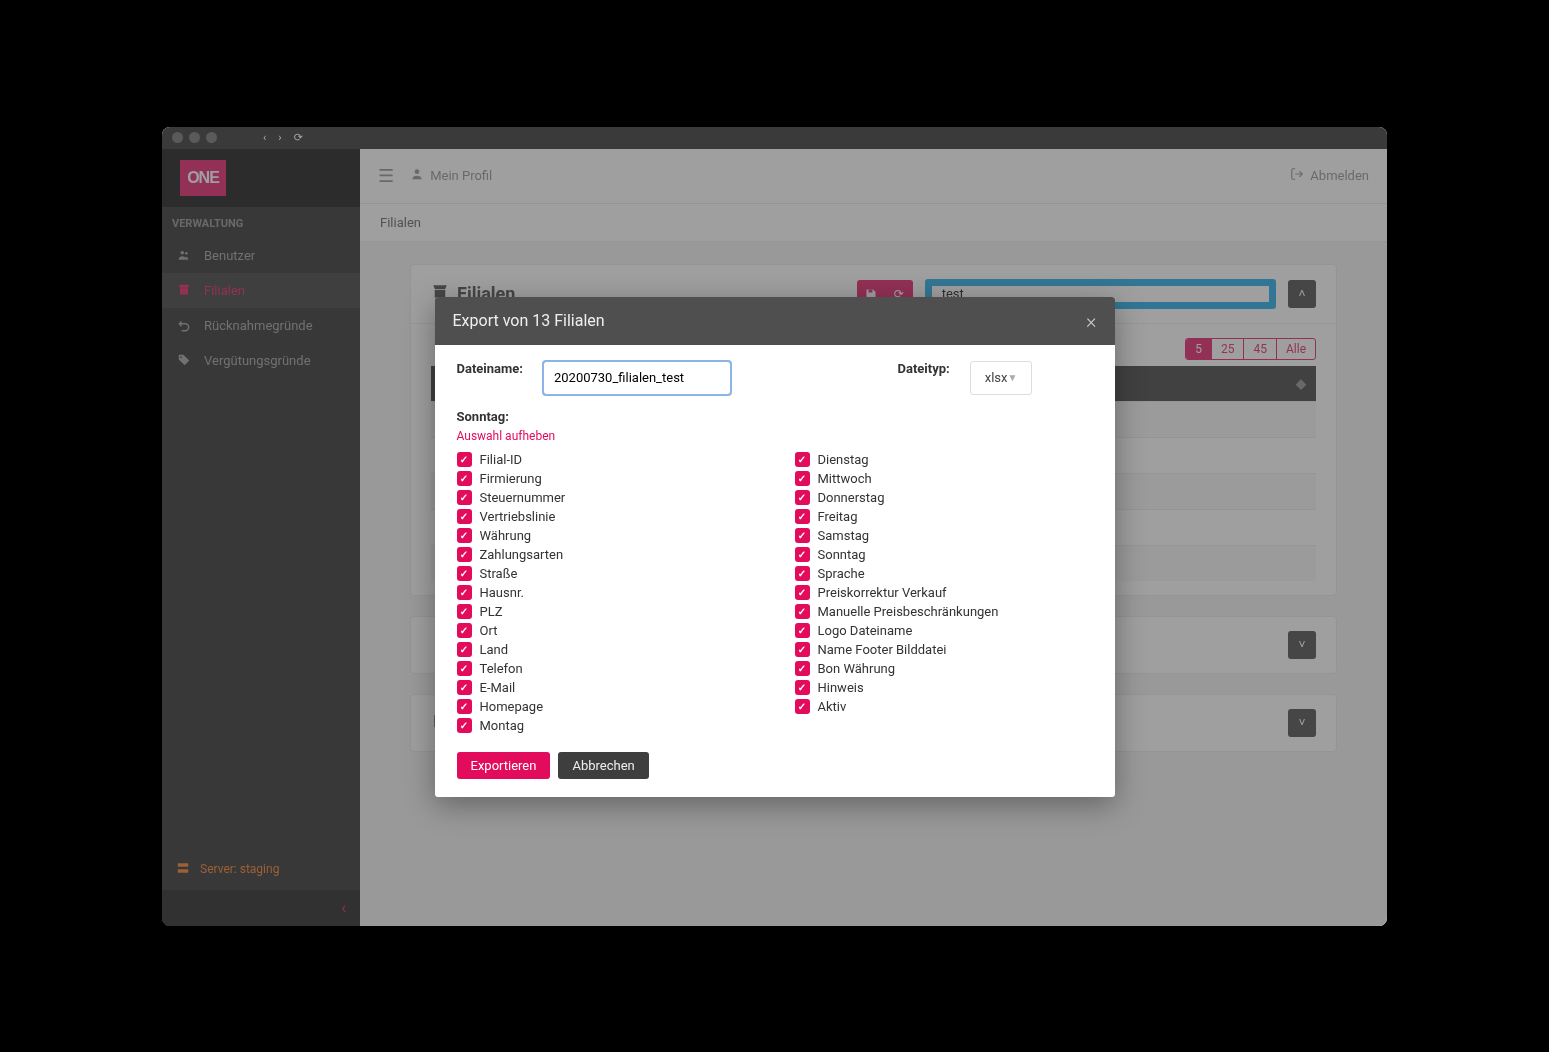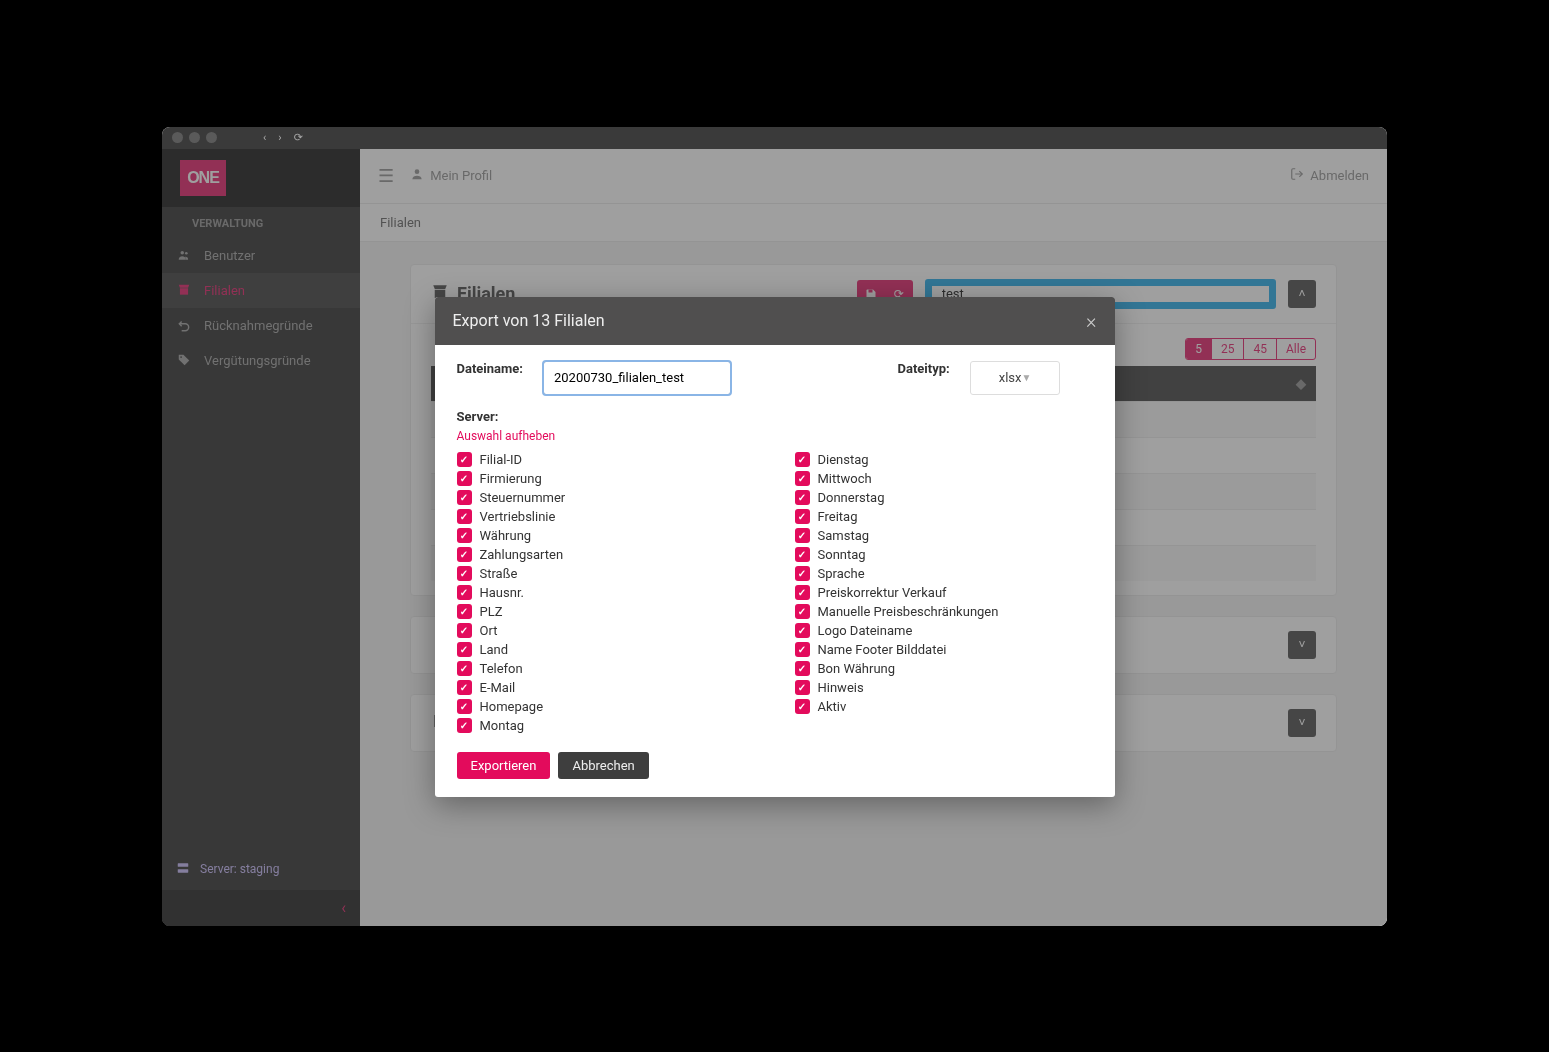--- a/index.html
+++ b/index.html
@@ -63,38 +63,38 @@
     align-items: center;
     padding-left: 18px;
   }
   .logo {
     width: 46px; height: 36px; background: var(--pink);
     display: flex; align-items: center; justify-content: center;
     color: #fff; font-weight: 900; font-size: 16px; letter-spacing: -1px;
     font-family: Impact, sans-serif;
   }
   .sb-section {
-    padding: 10px 30px 8px;
+    padding: 10px 10px 8px;
     font-size: 11px;
     font-weight: 700;
     color: #888;
   }
   .sb-item {
     display: flex; align-items: center; gap: 12px;
     padding: 10px 14px;
     color: var(--sidebar-text);
     cursor: pointer;
   }
   .sb-item.active { background: #2a2a2a; color: var(--pink); }
   .sb-item .icon { width: 16px; display: inline-flex; justify-content: center; }
   .sb-footer {
     margin-top: auto;
     padding: 12px 14px;
     font-size: 12px;
-    color: #c4b5fd;
+    color: #f97316;
     display: flex; align-items: center; gap: 10px;
   }
   .sb-collapse {
     background: #0d0d0d;
     height: 36px;
     display: flex; align-items: center; justify-content: flex-end;
     padding-right: 14px;
     color: var(--pink);
     font-size: 16px;
   }
@@ -201,21 +201,21 @@
   .row { display: flex; gap: 24px; margin-bottom: 14px; }
   .field { flex: 1; display: flex; flex-direction: row; gap: 20px; }
   .field.w2 { flex: 0 0 195px; }
   .field label { font-weight: 700; font-size: 13px; }
   .field input[type=text] {
     height: 34px; border: 1px solid #bdbdbd; border-radius: 3px;
     padding: 0 10px; font-size: 13px; outline: 2px solid #8ab5e6; outline-offset: -1px;
   }
   .select-like {
     height: 34px; border: 1px solid #ddd; border-radius: 3px;
-    padding: 0 28px; font-size: 13px; display: flex; align-items: center;
+    padding: 0 14px; font-size: 13px; display: flex; align-items: center;
     justify-content: space-between; color: #444; cursor: pointer; background:#fff;
   }
   .select-like .caret { color: #aaa; font-size: 10px; }
   .subhead { font-weight: 700; margin-bottom: 4px; }
   .linkish { color: var(--pink); font-size: 12px; cursor: pointer; display: inline-block; margin-bottom: 8px; }
   .check-cols { display: flex; gap: 40px; }
   .check-col { flex: 1; display: flex; flex-direction: column; gap: 2px; }
   .chk { display: flex; align-items: center; gap: 8px; font-size: 13px; color: #333; padding: 1px 0; }
   .chk .box {
     width: 15px; height: 15px; background: var(--pink); border-radius: 3px;
@@ -451,21 +451,21 @@
             </div>
             <div class="field w2">
               <label>Dateityp:</label>
               <div class="select-like">
                 <span>xlsx</span>
                 <span class="caret">▼</span>
               </div>
             </div>
           </div>
 
-          <div class="subhead">Server:</div>
+          <div class="subhead">Sonntag:</div>
           <span class="linkish">Auswahl aufheben</span>
 
           <div class="check-cols">
             <div class="check-col" id="col-left">
                 <div class="chk">
                   <span class="box">✓</span>
                   <span>Filial-ID</span>
                 </div>
                 <div class="chk">
                   <span class="box">✓</span>

